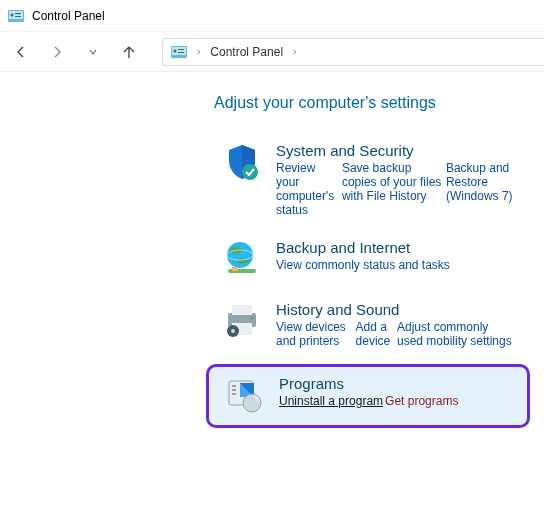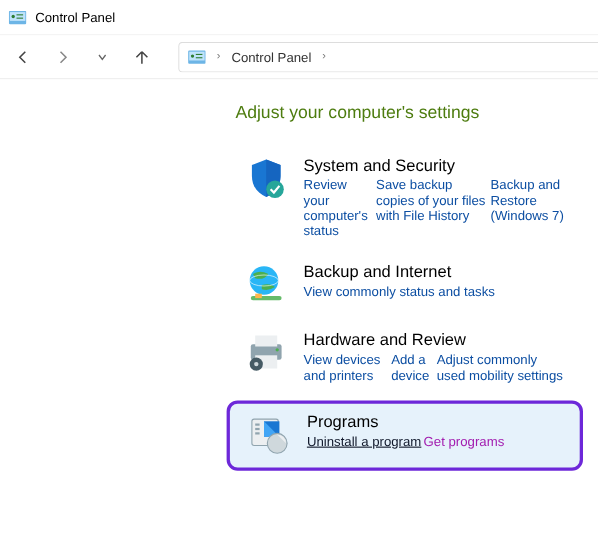--- a/index.html
+++ b/index.html
@@ -68,60 +68,60 @@
     font-size: 12px;
   }
   .addressbar .chev {
     color: #777;
     font-size: 10px;
   }
   .content {
     padding: 22px 0 0 214px;
   }
   .heading {
-    color: #4d7c0f;
+    color: #0369a1;
     font-size: 16px;
     margin-bottom: 24px;
   }
   .cat {
     display: flex;
     gap: 14px;
     padding: 6px 8px 10px 8px;
     align-items: flex-start;
     margin-bottom: 6px;
     width: 310px;
   }
   .cat .icon-slot {
     width: 40px; height: 40px;
     flex-shrink: 0;
     display:flex; align-items:center; justify-content:center;
   }
   .cat-title {
-    color: #000000;
+    color: #0c4a6e;
     font-size: 15px;
     margin-bottom: 2px;
     cursor: pointer;
   }
   .cat-links {
     display: flex;
     flex-direction: row;
     gap: 2px;
   }
   .cat-links a {
     color: #0c4ea2;
     text-decoration: none;
     font-size: 12px;
     cursor: pointer;
   }
   .cat-links a.visited {
     color: #0f172a;
     text-decoration: underline;
   }
   .cat-links .muted {
-    color: #a21caf;
+    color: #7f1d1d;
     font-size: 12px;
   }
   .highlighted {
     background: #e6f2fb;
     border: 3px solid #6d28d9;
     border-radius: 10px;
     margin-left: -8px;
     padding: 8px 8px 10px 16px;
     width: 324px;
   }
@@ -229,21 +229,21 @@
         <svg width="40" height="40" viewBox="0 0 40 40">
           <rect x="6" y="12" width="28" height="14" rx="2" fill="#90a4ae"></rect>
           <rect x="10" y="4" width="20" height="10" fill="#eceff1"></rect>
           <rect x="10" y="22" width="20" height="12" fill="#eceff1"></rect>
           <circle cx="30" cy="17" r="1.5" fill="#4caf50"></circle>
           <circle cx="11" cy="30" r="6" fill="#455a64"></circle>
           <circle cx="11" cy="30" r="2" fill="#cfd8dc"></circle>
         </svg>
       </div>
       <div>
-        <div class="cat-title">Hardware and Review</div>
+        <div class="cat-title">History and Sound</div>
         <div class="cat-links">
           <a>View devices and printers</a>
           <a>Add a device</a>
           <a>Adjust commonly used mobility settings</a>
         </div>
       </div>
     </div>
 
     <div class="cat highlighted">
       <div class="icon-slot">

